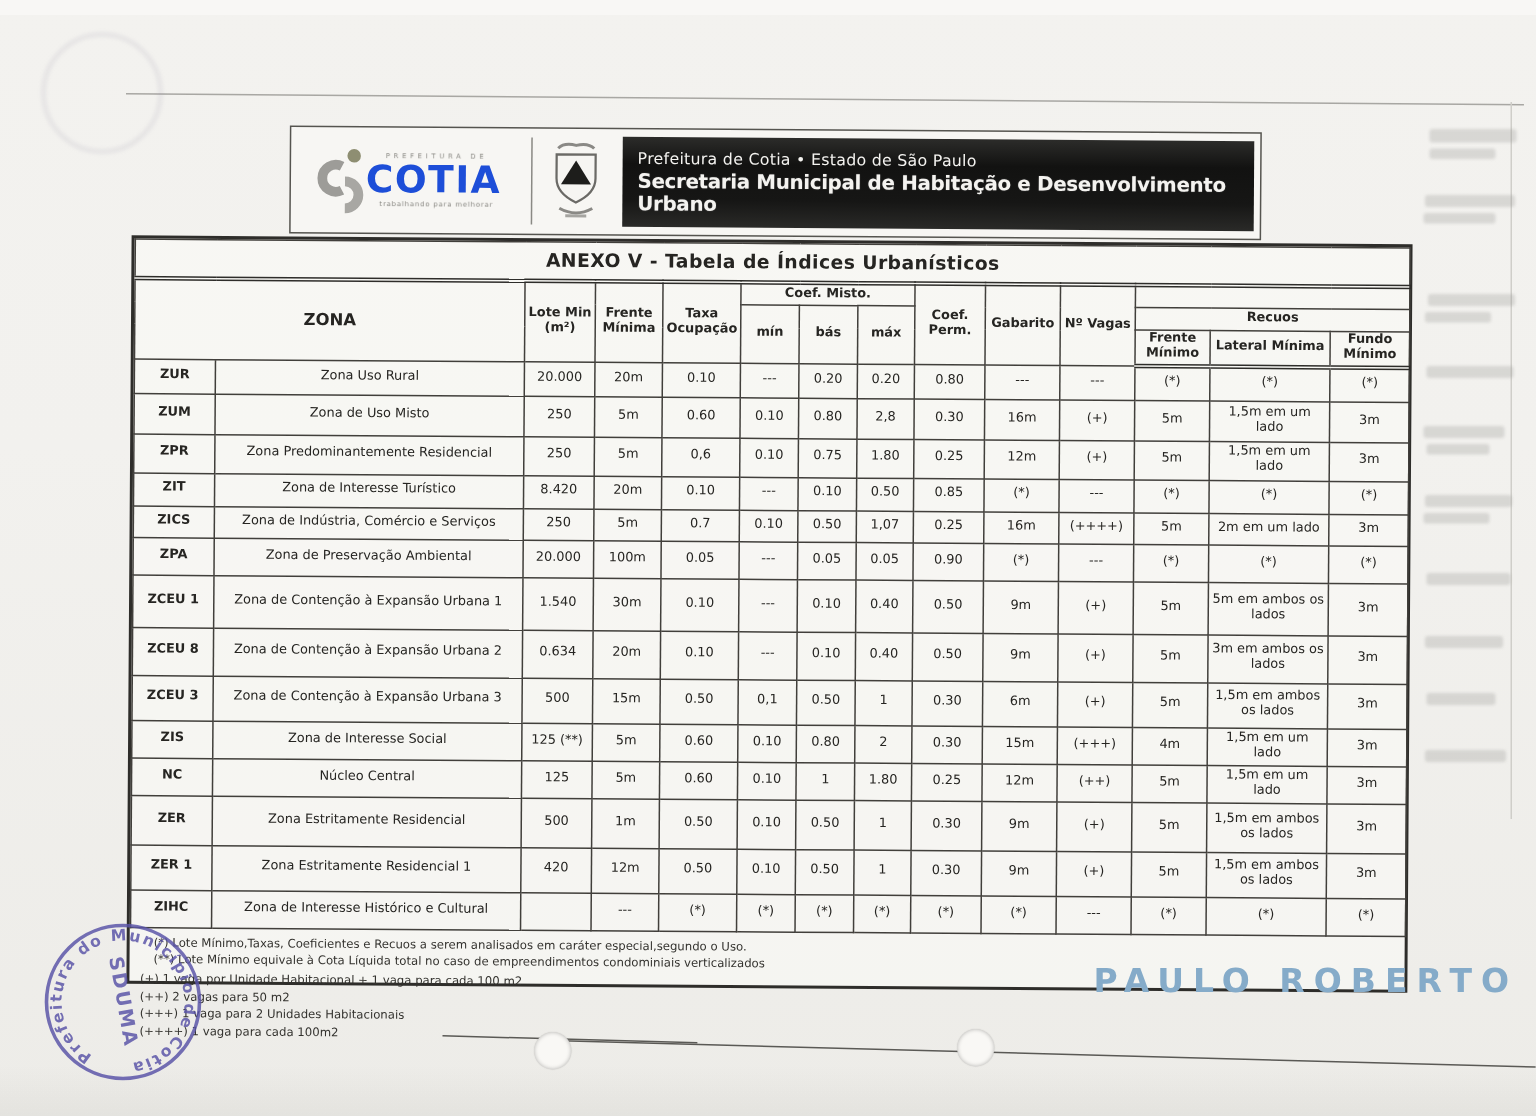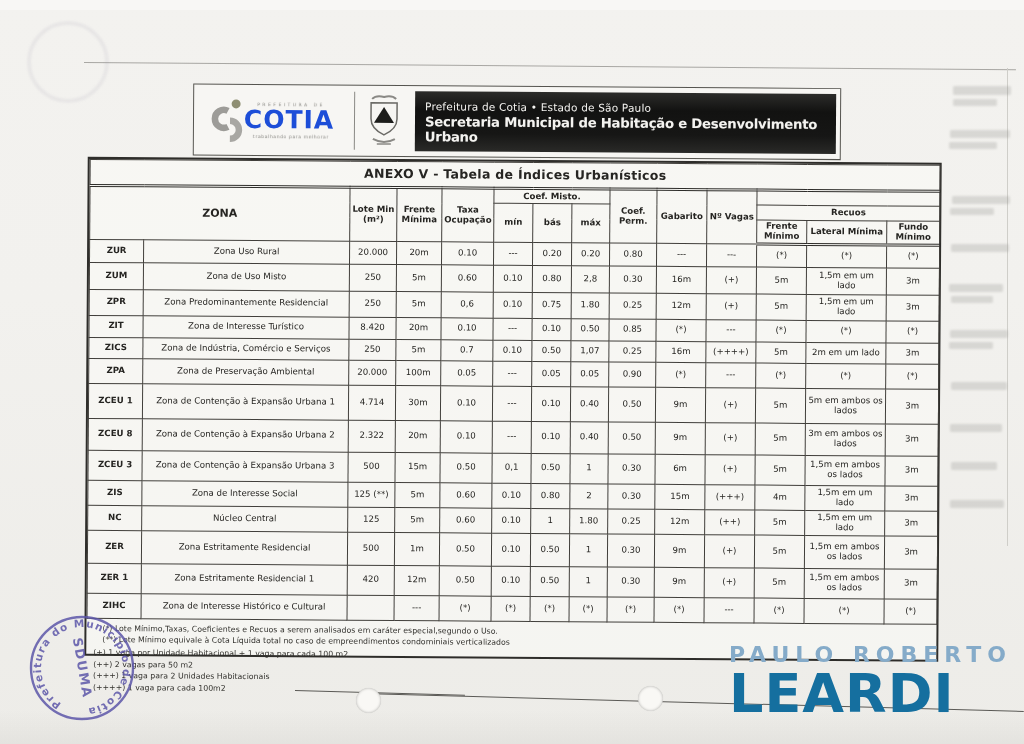--- a/index.html
+++ b/index.html
@@ -265,37 +265,37 @@
     <td>0.90</td>
     <td>(*)</td>
     <td>---</td>
     <td>(*)</td>
     <td>(*)</td>
     <td>(*)</td>
   </tr>
           <tr>
     <td class="c-code">ZCEU 1</td>
     <td class="c-name">Zona de Contenção à Expansão Urbana 1</td>
-    <td>4.714</td>
+    <td>1.540</td>
     <td>30m</td>
     <td>0.10</td>
     <td>---</td>
     <td>0.10</td>
     <td>0.40</td>
     <td>0.50</td>
     <td>9m</td>
     <td>(+)</td>
     <td>5m</td>
     <td>5m em ambos os lados</td>
     <td>3m</td>
   </tr>
           <tr>
     <td class="c-code">ZCEU 8</td>
     <td class="c-name">Zona de Contenção à Expansão Urbana 2</td>
-    <td>2.322</td>
+    <td>0.634</td>
     <td>20m</td>
     <td>0.10</td>
     <td>---</td>
     <td>0.10</td>
     <td>0.40</td>
     <td>0.50</td>
     <td>9m</td>
     <td>(+)</td>
     <td>5m</td>
     <td>3m em ambos os lados</td>
@@ -427,14 +427,13 @@
       <text font-size="10.5" font-weight="bold" letter-spacing="1.2" fill="#5a54a8" font-family="DejaVu Sans, sans-serif">
         <textPath href="#arcpath" id="stamp-arc-text">Prefeitura do Município de Cotia</textPath>
       </text>
     </g>
     <text id="stamp-center-text" x="60" y="64" text-anchor="middle" transform="rotate(80 60 60)" font-size="13" font-weight="bold" letter-spacing="1.5" fill="#5a54a8" font-family="DejaVu Sans, sans-serif">SDUMA</text>
   </g>
 </svg>
 
 <div class="brand">
   <div class="brand-line1" style="color: rgb(133, 171, 201);">PAULO ROBERTO</div>
-  <div class="brand-line2" style="color: rgb(21, 111, 159);">LEARDI</div>
 </div>
 
 </body></html>

